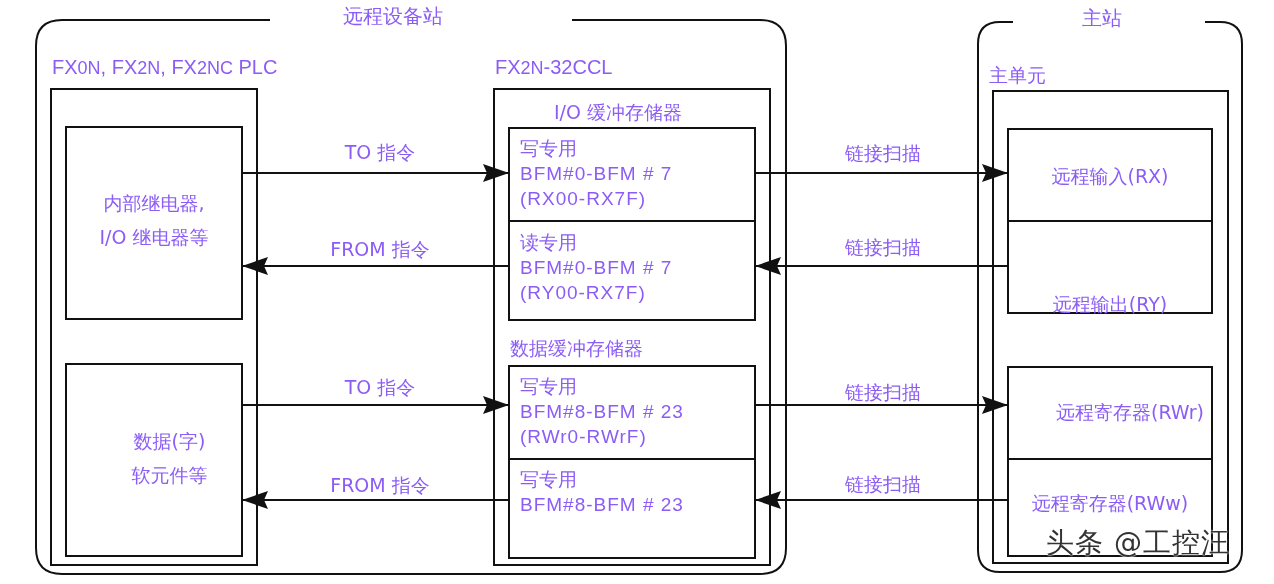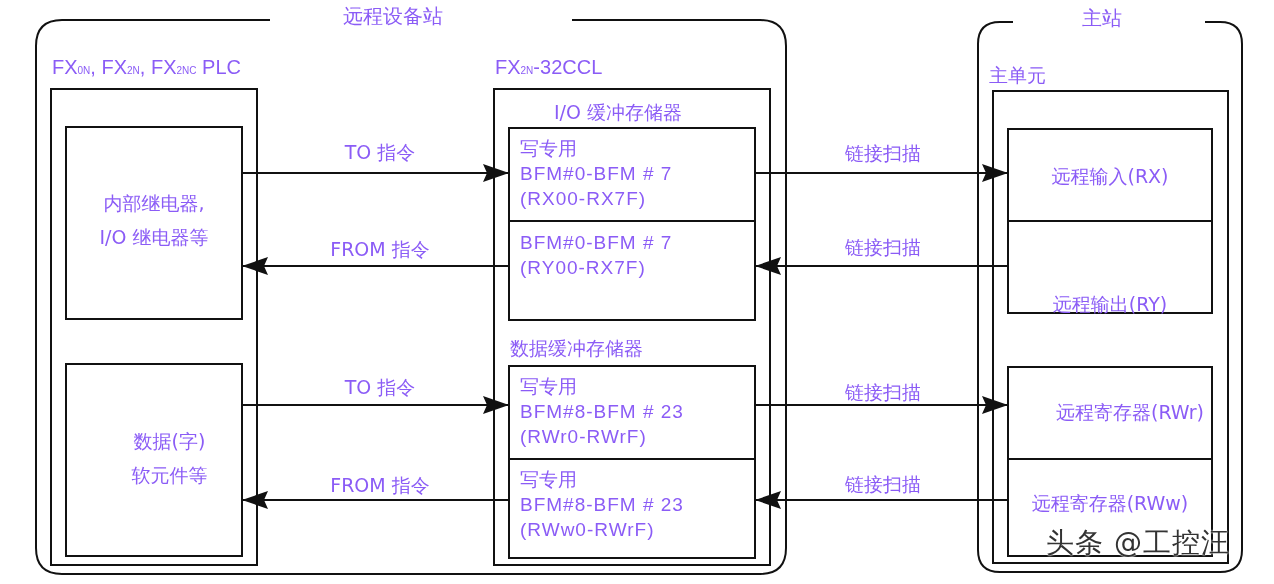--- a/index.html
+++ b/index.html
@@ -2,21 +2,21 @@
 <html><head>
 <meta charset="utf-8">
 <style>
   html, body { margin: 0; padding: 0; background: #ffffff; }
   body { width: 1274px; height: 584px; position: relative; overflow: hidden;
          font-family: "DejaVu Sans", "Liberation Sans", sans-serif; color: #111; }
   #diagram-svg { position: absolute; left: 0; top: 0; }
   .t { position: absolute; white-space: nowrap; font-size: 19px; line-height: 22px; color: #8b5cf6; }
   .title { font-size: 20px; }
   .lbl { font-family: "Liberation Sans", sans-serif; font-size: 20px; }
-  .sub { font-size: 10px; }
+  .sub { font-size: 18px; }
   .mono { font-family: "Liberation Sans", sans-serif; letter-spacing: 1px; font-size: 19px; }
   .center { text-align: center; }
   .wm { font-size: 28px; color: #333; letter-spacing: 1px; text-shadow: 0 0 2px #fff, 0 0 2px #fff; }
 </style>
 </head>
 <body>
 
 <svg id="diagram-svg" width="1274" height="584" viewBox="0 0 1274 584">
   <g fill="none" stroke="#111" stroke-width="2">
 
@@ -81,32 +81,32 @@
   <div>数据(字)</div>
   <div>软元件等</div>
 </div>
 
 <div class="t" style="left:520px; top:136px; line-height:25px;">
   <div>写专用</div>
   <div class="mono">BFM#0-BFM # 7</div>
   <div class="mono">(RX00-RX7F)</div>
 </div>
 <div class="t" style="left:520px; top:230px; line-height:25px;">
+  <div>读专用</div>
   <div class="mono">BFM#0-BFM # 7</div>
   <div class="mono">(RY00-RX7F)</div>
 </div>
 <div class="t" style="left:520px; top:374px; line-height:25px;">
   <div>写专用</div>
   <div class="mono">BFM#8-BFM # 23</div>
   <div class="mono">(RWr0-RWrF)</div>
 </div>
 <div class="t" style="left:520px; top:467px; line-height:25px;">
   <div>写专用</div>
   <div class="mono">BFM#8-BFM # 23</div>
-  <div class="mono">(RWw0-RWrF)</div>
 </div>
 
 <div class="t" style="left:989px; top:64px;">主单元</div>
 <div class="t center" style="left:1008px; top:165px; width:204px;">远程输入(RX)</div>
 <div class="t center" style="left:1008px; top:253px; width:204px;margin-top:40px;">远程输出(RY)</div>
 <div class="t center" style="left:1008px; top:401px; width:244px;">远程寄存器(RWr)</div>
 <div class="t center" style="left:1008px; top:492px; width:204px;">远程寄存器(RWw)</div>
 
 <div class="t center" style="left:300px; top:141px; width:160px;">TO 指令</div>
 <div class="t center" style="left:300px; top:238px; width:160px;">FROM 指令</div>

